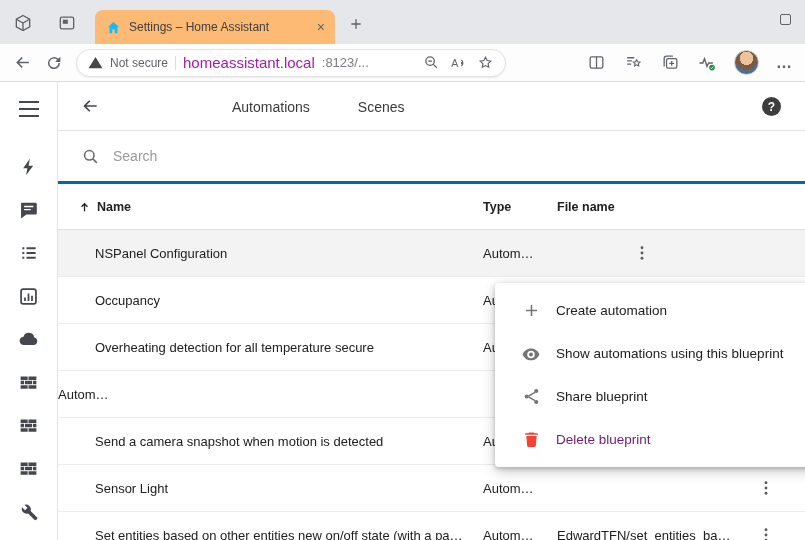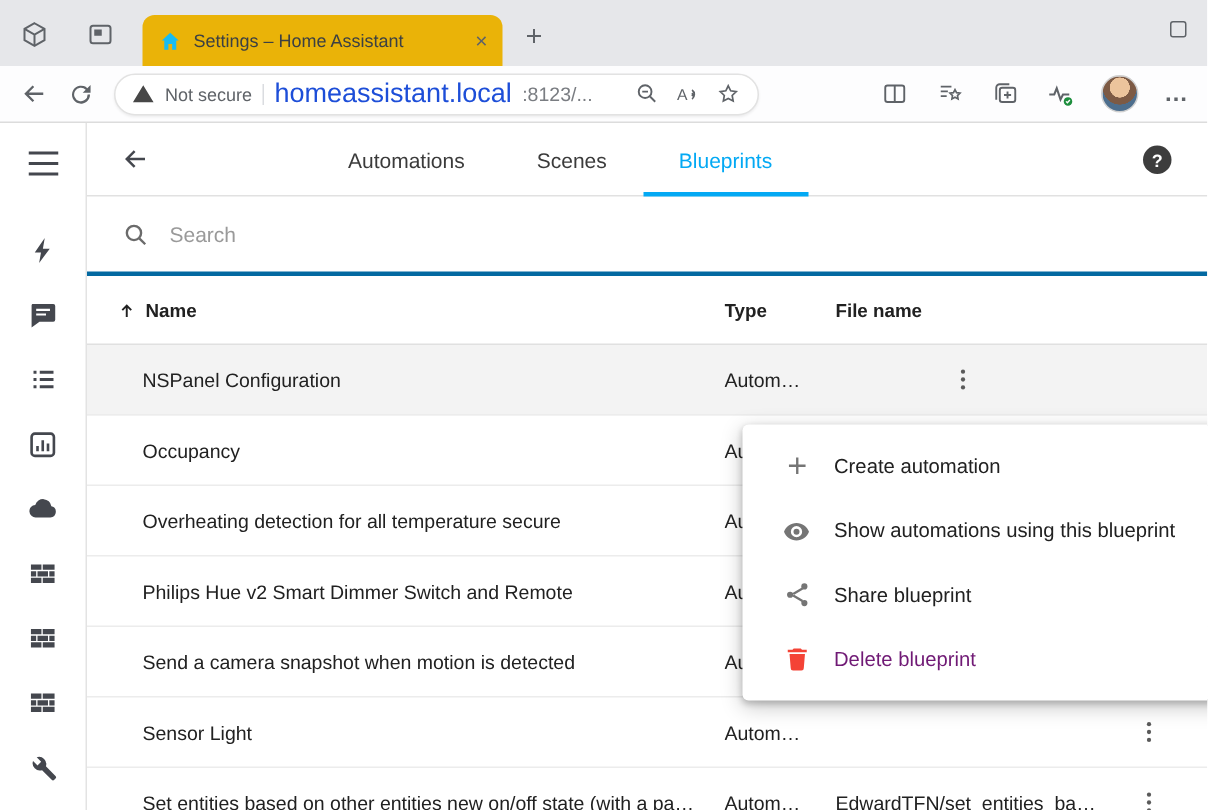--- a/index.html
+++ b/index.html
@@ -3,36 +3,36 @@
 <meta charset="utf-8">
 <style>
   * { margin:0; padding:0; box-sizing:border-box; }
   body { font-family:"Liberation Sans", sans-serif; background:#fff; }
   .screen { position:relative; width:805px; height:540px; overflow:hidden; background:#fff; }
 
   
   .tabstrip { position:relative; height:44px; background:#e6e7ea; }
   .chrome-left { position:absolute; left:12px; top:12px; display:flex; gap:22px; align-items:center; }
   .chrome-ic { width:22px; height:22px; display:flex; align-items:center; justify-content:center; }
-  .btab { position:absolute; left:95px; top:10px; width:240px; height:34px; background:#eab308;
+  .btab { position:absolute; left:95px; top:10px; width:240px; height:34px; background:#fdba74;
           border-radius:8px 8px 0 0; display:flex; align-items:center; padding:16px 10px; gap:8px; }
   .btab-title { flex:1; font-size:12px; color:#3c4043; white-space:nowrap; overflow:hidden; text-overflow:ellipsis; }
   .btab-close { font-size:14px; color:#5f6368; cursor:default; }
   .newtab { position:absolute; left:348px; top:16px; width:16px; height:16px; }
   .wincontrols { position:absolute; right:14px; top:14px; display:flex; gap:18px; }
   .maxbox { width:11px; height:11px; border:1.4px solid #5f6368; border-radius:2px; }
 
   .toolbar { height:38px; background:#fdfdfe; border-bottom:1px solid #dcdcdc;
              display:flex; align-items:center; padding:0 12px; gap:12px; }
   .tb-ic { width:20px; height:20px; display:flex; align-items:center; justify-content:center; flex:0 0 auto; }
   .urlpill { width:430px; height:28px; background:#fff; border:1px solid #e2e2e2; border-radius:14px;
              box-shadow:0 1px 2px rgba(0,0,0,.07); display:flex; align-items:center; padding:0 10px; gap:7px; }
   .sec-label { font-size:12px; color:#5f6368; white-space:nowrap; }
   .pill-div { width:1px; height:14px; background:#dadce0; }
-  .url-host { font-size:18px; color:#1d4ed8; white-space:nowrap; }
+  .url-host { font-size:15px; color:#a21caf; white-space:nowrap; }
   .url-path { font-size:13px; color:#7a7d82; white-space:nowrap; }
   .pill-spacer { flex:1; }
   .chrome-right { margin-left:auto; display:flex; align-items:center; gap:17px; }
   .avatar { width:25px; height:25px; border-radius:50%;
             background:radial-gradient(circle at 50% 32%, #ecc49c 0 34%, #7d5a44 35% 58%, #4d6e8d 59% 100%);
             border:1px solid #d0d0d0; }
   .more-dots { font-size:16px; color:#5f6368; font-weight:bold; letter-spacing:1px; }
 
   
   .app { position:absolute; top:82px; left:0; right:0; bottom:0; display:flex; background:#fff; }
@@ -259,21 +259,20 @@
 
       <div class="appbar">
         <span class="back-arrow">
           <svg width="20" height="20" viewBox="0 0 24 24">
               <path d="M20 11H7.8l4.6-4.6L11 5l-7 7 7 7 1.4-1.4L7.8 13H20z" fill="#44474e"></path>
             </svg>
         </span>
         <nav class="tabsnav">
           <span class="hatab">Automations</span>
           <span class="hatab">Scenes</span>
-          <span class="hatab active">Blueprints</span>
         </nav>
         <span class="help-btn">?</span>
       </div>
 
       <div class="searchrow">
         <span class="sicon" style="width:20px;height:20px">
           <svg width="19" height="19" viewBox="0 0 24 24">
               <circle cx="10.5" cy="10.5" r="6" fill="none" stroke="#6b6b6b" stroke-width="2"></circle>
               <path d="M15 15l5 5" stroke="#6b6b6b" stroke-width="2"></path>
             </svg>
@@ -323,21 +322,20 @@
           <div class="cell file"></div>
           <div class="cell kebab">
             <svg width="18" height="18" viewBox="0 0 24 24">
                 <circle cx="12" cy="5" r="1.9" fill="#5a5a5a"></circle>
                 <circle cx="12" cy="12" r="1.9" fill="#5a5a5a"></circle>
                 <circle cx="12" cy="19" r="1.9" fill="#5a5a5a"></circle>
               </svg>
           </div>
         </div>
         <div class="trow">
-          <div class="cell name">Philips Hue v2 Smart Dimmer Switch and Remote</div>
           <div class="cell type">Autom…</div>
           <div class="cell file"></div>
           <div class="cell kebab">
             <svg width="18" height="18" viewBox="0 0 24 24">
                 <circle cx="12" cy="5" r="1.9" fill="#5a5a5a"></circle>
                 <circle cx="12" cy="12" r="1.9" fill="#5a5a5a"></circle>
                 <circle cx="12" cy="19" r="1.9" fill="#5a5a5a"></circle>
               </svg>
           </div>
         </div>

